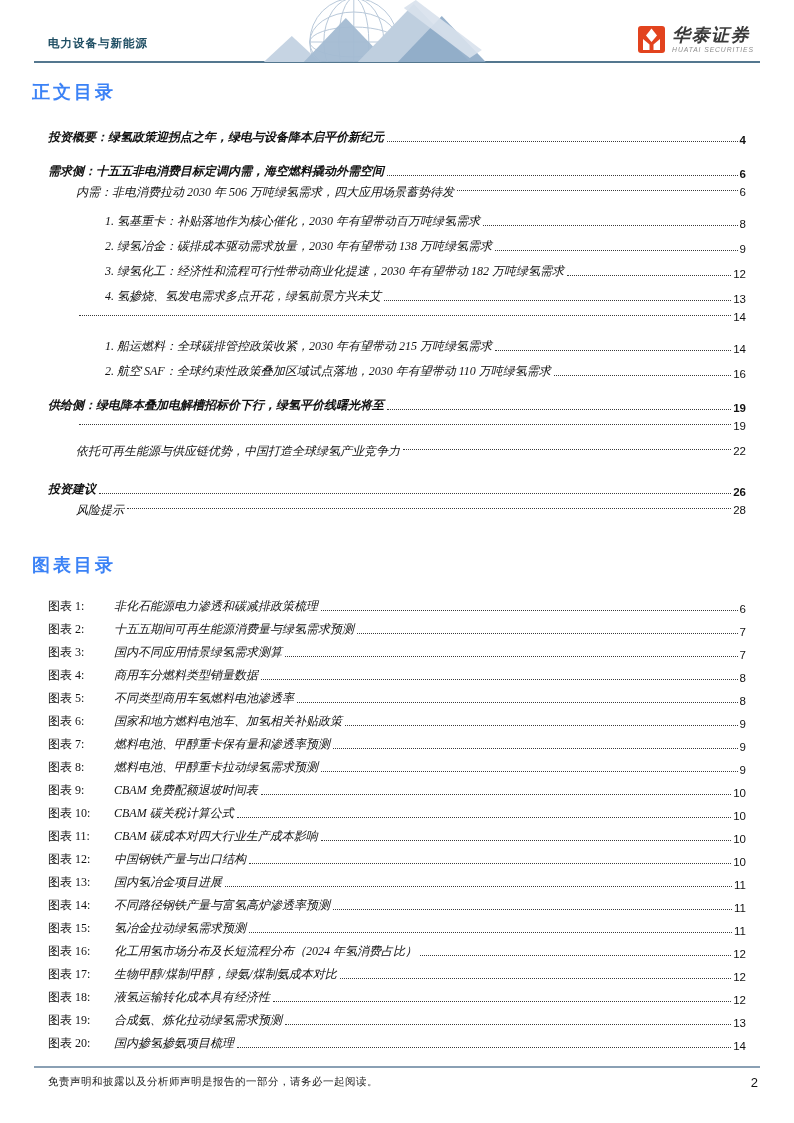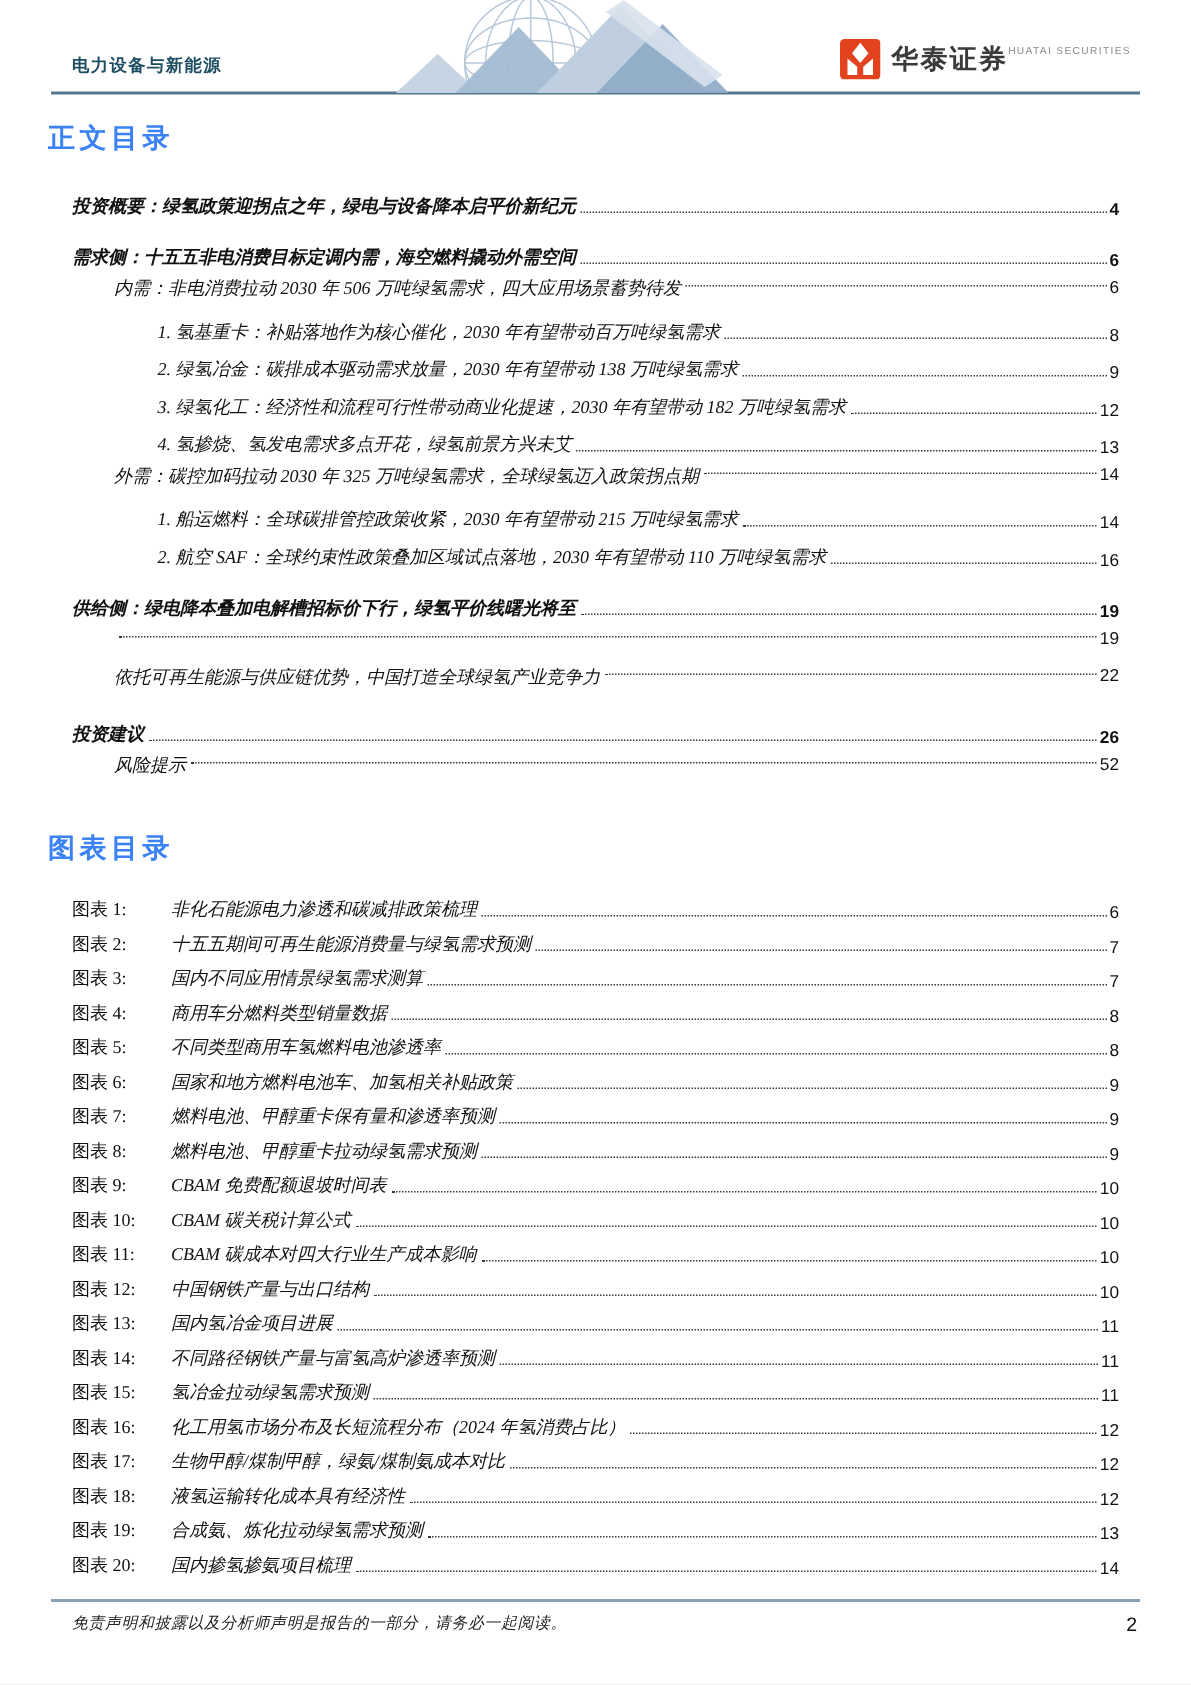--- a/index.html
+++ b/index.html
@@ -13,21 +13,21 @@
   .hdr {
     position:relative; height:63px; margin:0 34px;
     border-bottom:2px solid #54778f;
   }
   .hdr-globe { position:absolute; left:50%; bottom:-1px; transform:translateX(-54%); }
   .hdr-cat {
     position:absolute; left:14px; bottom:10px;
     font-size:11.5px; font-weight:bold; color:#1f4e63; letter-spacing:1px;
   }
   .hdr-logo { position:absolute; right:6px; bottom:8px; display:flex; align-items:center; gap:7px; }
-  .logo-txt { display:flex; flex-direction:row; line-height:1.05; }
+  .logo-txt { display:flex; flex-direction:column; line-height:1.05;font-style:italic; }
   .logo-cn { font-size:18px; font-weight:bold; color:#3a3a3a; letter-spacing:1.5px; font-family:"Liberation Sans", sans-serif; }
   .logo-en { font-size:6.8px; color:#8c8c8c; letter-spacing:0.9px; font-family:"Liberation Sans", sans-serif; margin-top:1px; }
   
   .sec-title {
     margin:17px 32px 0; font-size:18px; font-weight:bold;
     color:#3b82f6; letter-spacing:3px;
   }
   
   .toc  { margin:17px 48px 0; }
   .figs { margin:15px 48px 0; }
@@ -41,21 +41,21 @@
   .dots { flex:1; border-bottom:1.6px dotted #3a3a3a; margin:0 2px 4px 3px; min-width:12px; }
   .pg   { white-space:nowrap; text-align:right; font-family:"Liberation Sans", sans-serif; font-size:11.5px; padding-bottom:0.5px; }
   .bold .pg { font-weight:bold; }
   .no   { min-width:66px; white-space:nowrap; }
   
   .ftr {
     position:absolute; left:34px; right:34px; top:1066px;
     border-top:2.5px solid #8aa0b4; padding-top:7px;
     display:flex; justify-content:space-between; align-items:flex-start;
   }
-  .ftr-disc { font-style:italic; font-size:10.5px; color:#222; padding-left:14px; letter-spacing:0.5px;text-align:right; }
+  .ftr-disc { font-size:10.5px; color:#222; padding-left:14px; letter-spacing:0.5px;text-align:right; }
   .ftr-pg   { font-size:13px; color:#111; font-family:"Liberation Sans", sans-serif; padding-right:2px; }
 </style>
 </head>
 <body>
 
 <div class="page">
 
   <header class="hdr">
     <svg class="hdr-globe" width="280" height="70" viewBox="0 0 280 70">
       <g stroke="#b9c9da" stroke-width="1" fill="none">
@@ -120,21 +120,20 @@
         <span class="lab">3. 绿氢化工：经济性和流程可行性带动商业化提速，2030 年有望带动 182 万吨绿氢需求</span>
         <span class="dots"></span>
         <span class="pg">12</span>
       </div>
     <div class="row lvl2">
         <span class="lab">4. 氢掺烧、氢发电需求多点开花，绿氢前景方兴未艾</span>
         <span class="dots"></span>
         <span class="pg">13</span>
       </div>
     <div class="row lvl1">
-        <span class="lab">外需：碳控加码拉动 2030 年 325 万吨绿氢需求，全球绿氢迈入政策拐点期</span>
         <span class="dots"></span>
         <span class="pg">14</span>
       </div>
     <div class="row lvl2">
         <span class="lab">1. 船运燃料：全球碳排管控政策收紧，2030 年有望带动 215 万吨绿氢需求</span>
         <span class="dots"></span>
         <span class="pg">14</span>
       </div>
     <div class="row lvl2">
         <span class="lab">2. 航空 SAF：全球约束性政策叠加区域试点落地，2030 年有望带动 110 万吨绿氢需求</span>
@@ -156,21 +155,21 @@
         <span class="pg">22</span>
       </div>
     <div class="row bold gap">
         <span class="lab">投资建议</span>
         <span class="dots"></span>
         <span class="pg">26</span>
       </div>
     <div class="row lvl1">
         <span class="lab">风险提示</span>
         <span class="dots"></span>
-        <span class="pg">52</span>
+        <span class="pg">28</span>
       </div>
   </nav>
 
   <h2 class="sec-title" style="margin-top:30px;">图表目录</h2>
 
   <nav class="figs">
     <div class="frow">
         <span class="no">图表 1:</span>
         <span class="lab">非化石能源电力渗透和碳减排政策梳理</span>
         <span class="dots"></span>

